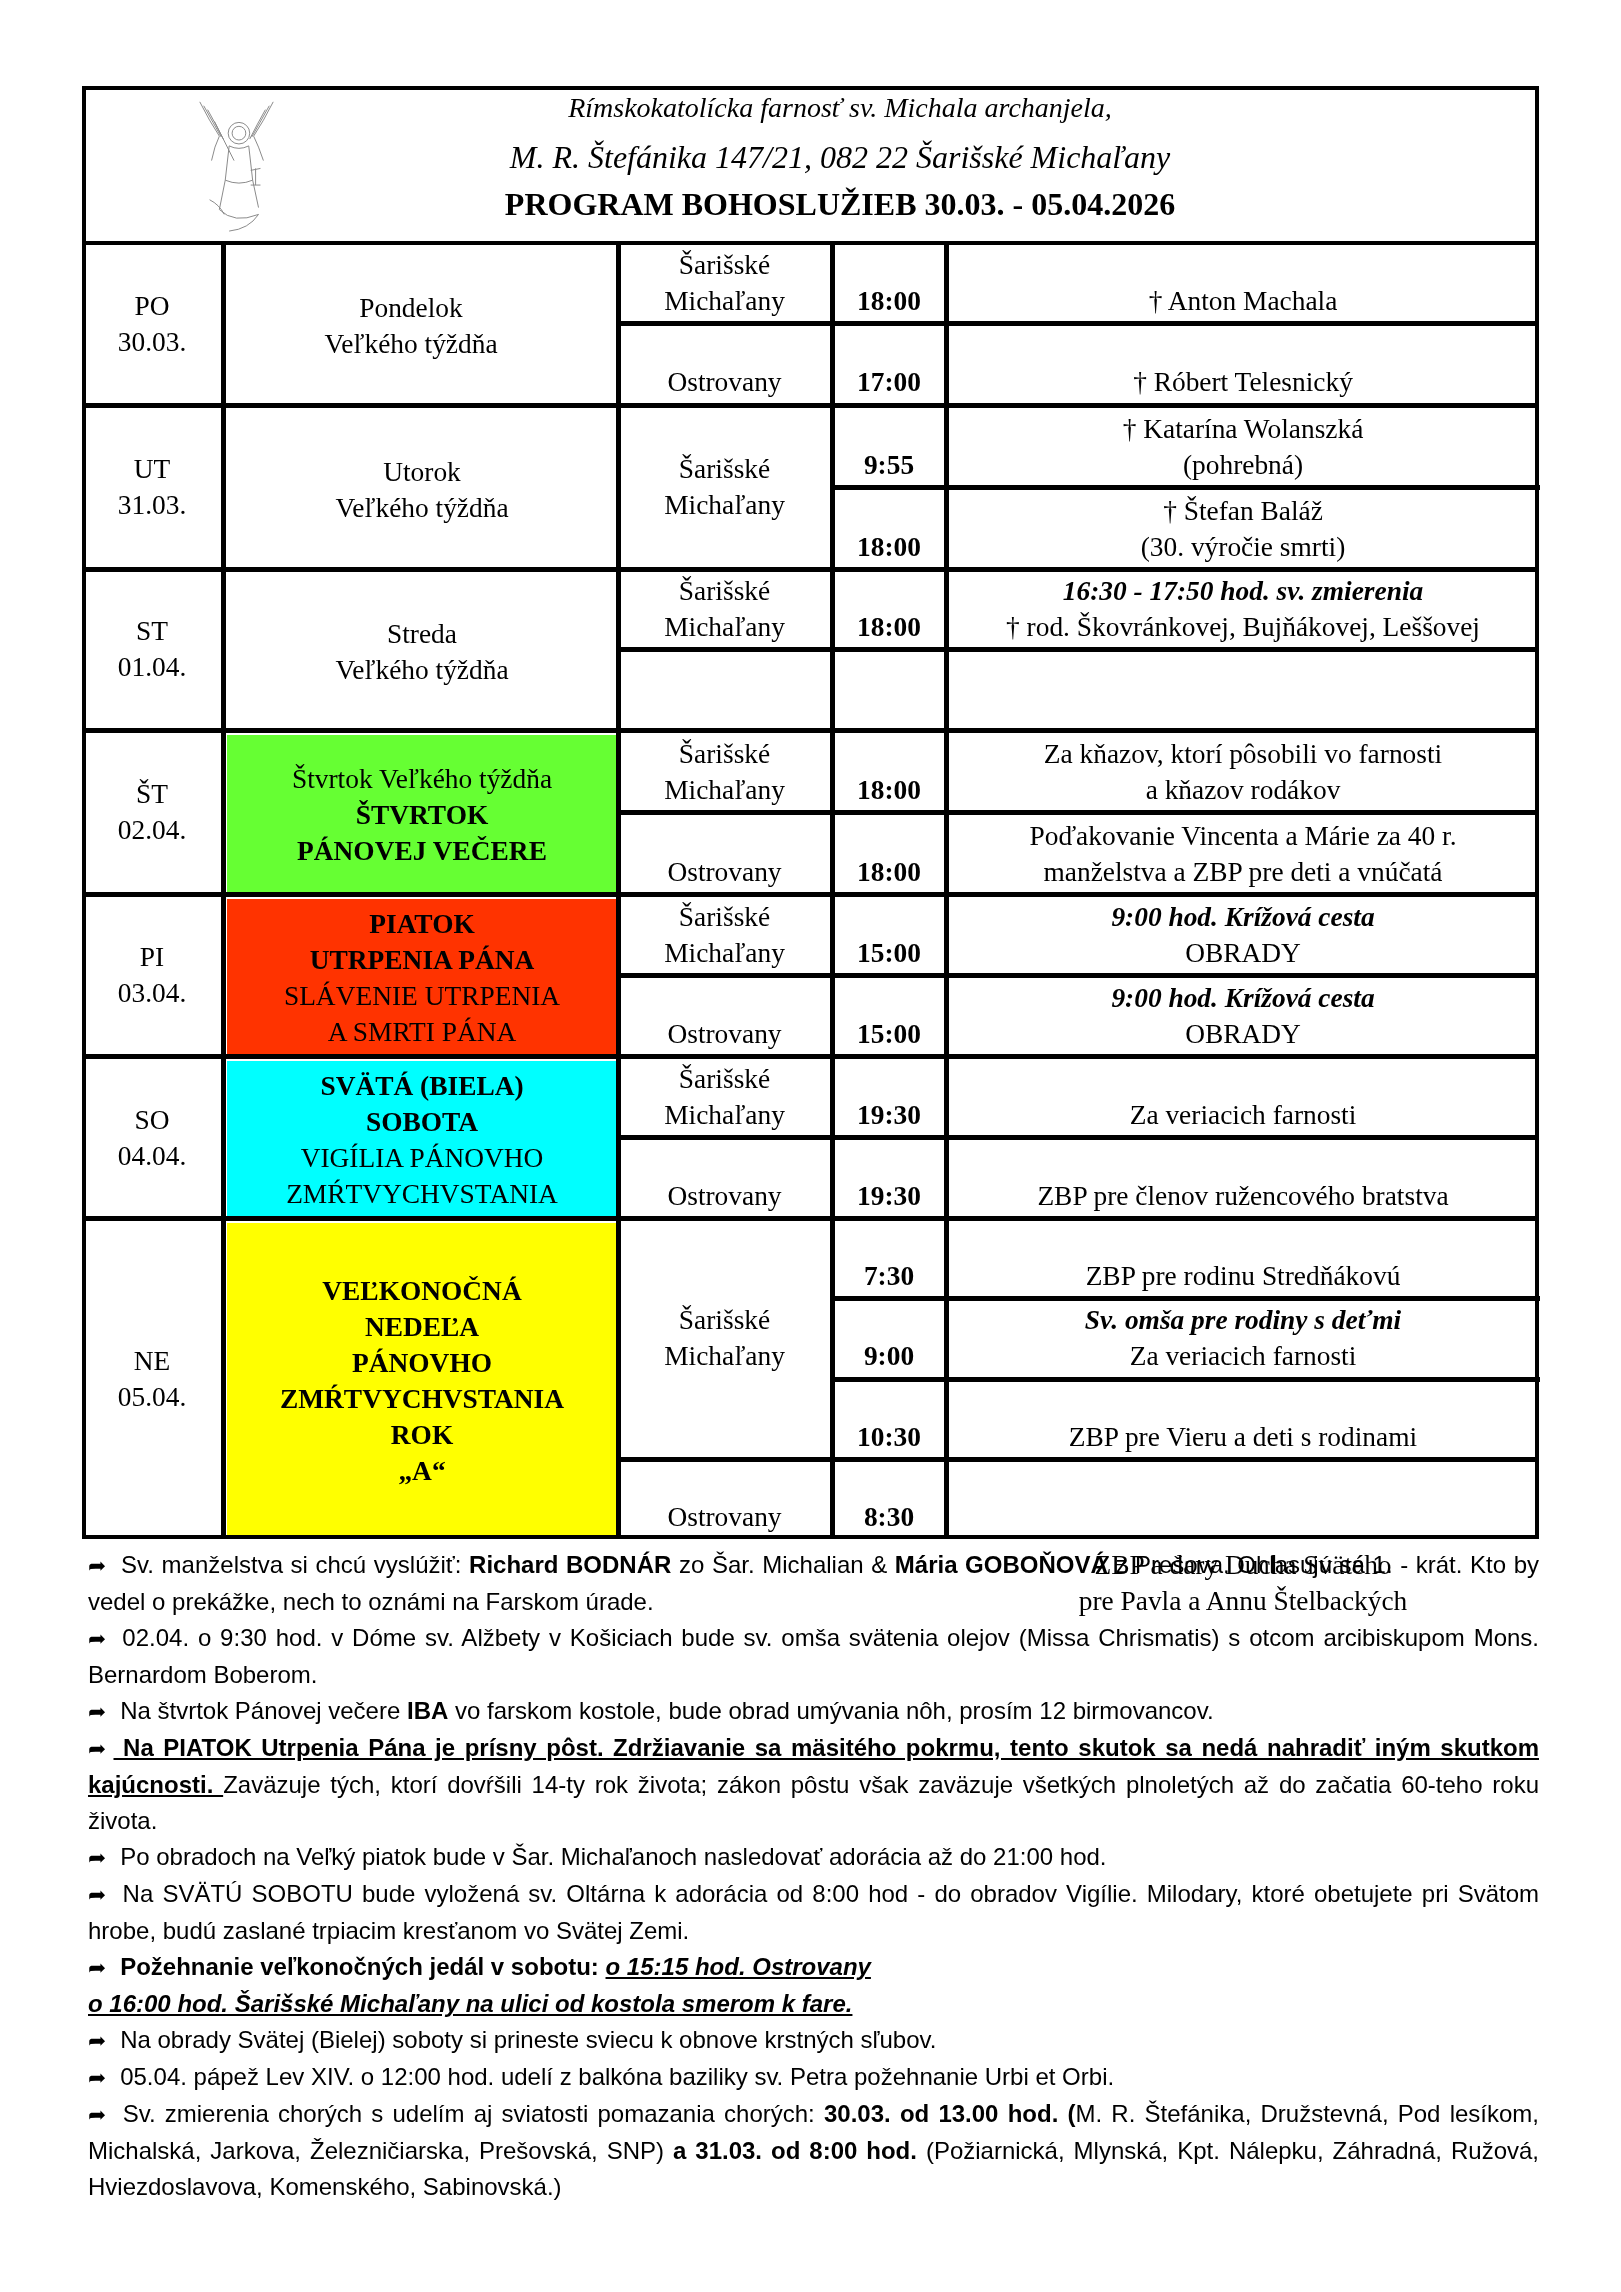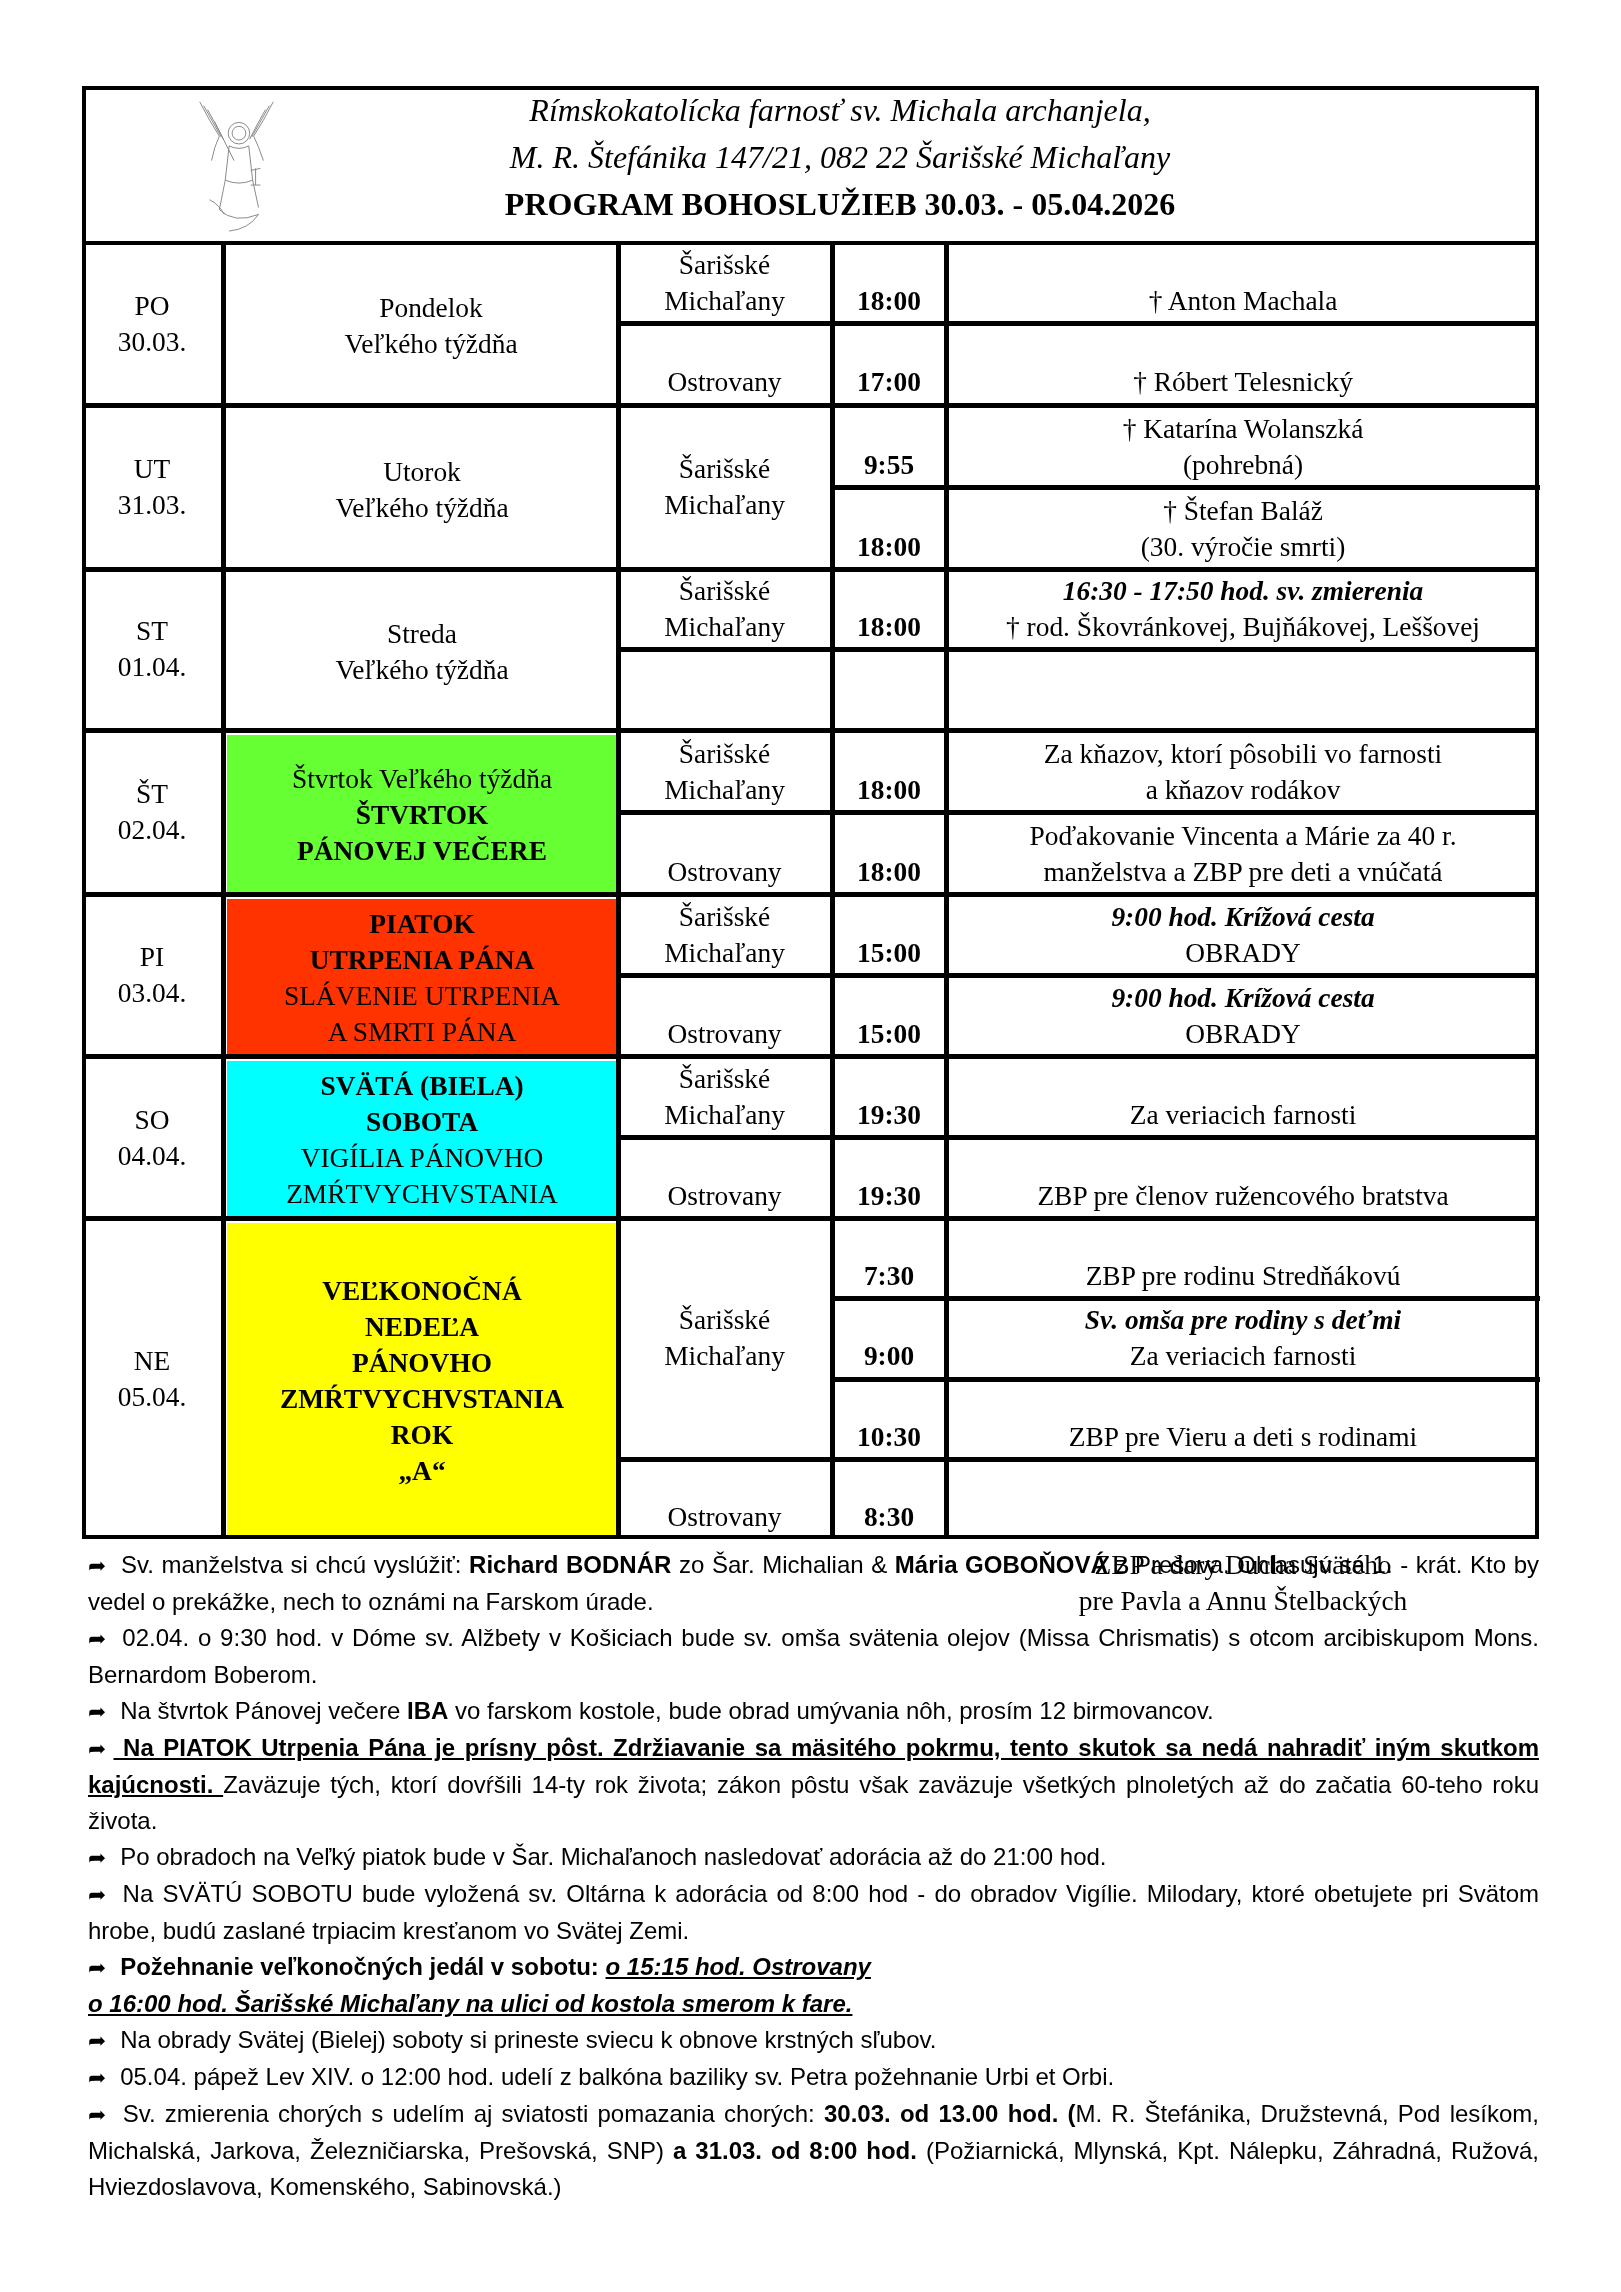--- a/index.html
+++ b/index.html
@@ -1,21 +1,21 @@
 <!DOCTYPE html>
 <html><head>
 <meta charset="utf-8">
 <style>
   html, body { margin:0; padding:0; background:#ffffff; }
   body { width:1621px; height:2293px; position:relative; overflow:hidden; font-family:"Liberation Serif", serif; color:#000; }
   .frame { position:absolute; left:82px; top:86px; width:1457px; height:1453px; box-sizing:border-box; border:4.9px solid #000; }
   .header { position:absolute; left:82px; top:86px; width:1457px; height:159px; box-sizing:border-box; border-bottom:4.9px solid #000; }
   .logo { position:absolute; left:108px; top:5.9px; width:93px; height:145px; }
   .h-line { position:absolute; left:0; width:100%; text-align:center; }
-  .h1 { top:5.9px; font-style:italic; font-size:32px; padding-left:59px; box-sizing:border-box; }
+  .h1 { top:5.9px; font-style:italic; font-size:28px; padding-left:59px; box-sizing:border-box; }
   .h2 { top:53px; font-style:italic; font-size:32px; padding-left:59px; box-sizing:border-box; }
   .h3 { top:100px; font-weight:bold; font-size:32px; padding-left:59px; box-sizing:border-box; }
 
   .cell { position:absolute; box-sizing:border-box; display:flex; flex-direction:column; align-items:center; text-align:center; font-size:27.4px; line-height:36px; }
   .vline { position:absolute; width:4.9px; background:#000; }
   .hline { position:absolute; height:4.9px; background:#000; }
   .center { justify-content:center; }
   .bottom { justify-content:flex-end; padding-bottom:3.9px; }
   .time { font-weight:bold; }
   .bold { font-weight:bold; }
@@ -52,21 +52,21 @@
   <div class="h-line h1">Rímskokatolícka farnosť sv. Michala archanjela,</div>
   <div class="h-line h2">M. R. Štefánika 147/21, 082 22 Šarišské Michaľany</div>
   <div class="h-line h3">PROGRAM BOHOSLUŽIEB 30.03. - 05.04.2026</div>
 </div>
 
 <div id="schedule">
     <div class="cell center" style="left: 82px; top: 242px; width: 140px; height: 163px;">
       <div>PO</div>
       <div>30.03.</div>
     </div>
-    <div class="cell center" style="left: 236px; top: 247px; width: 390px; height: 158px; background: transparent;">
+    <div class="cell center" style="left: 216px; top: 247px; width: 390px; height: 158px; background: transparent;">
       <div>Pondelok</div>
       <div>Veľkého týždňa</div>
     </div>
     <div class="cell bottom" style="left: 617px; top: 242px; width: 215px; height: 81px;">
       <div>Šarišské</div>
       <div>Michaľany</div>
     </div>
     <div class="cell bottom" style="left: 832px; top: 242px; width: 114px; height: 81px;">
       <div class="time">18:00</div>
     </div>

